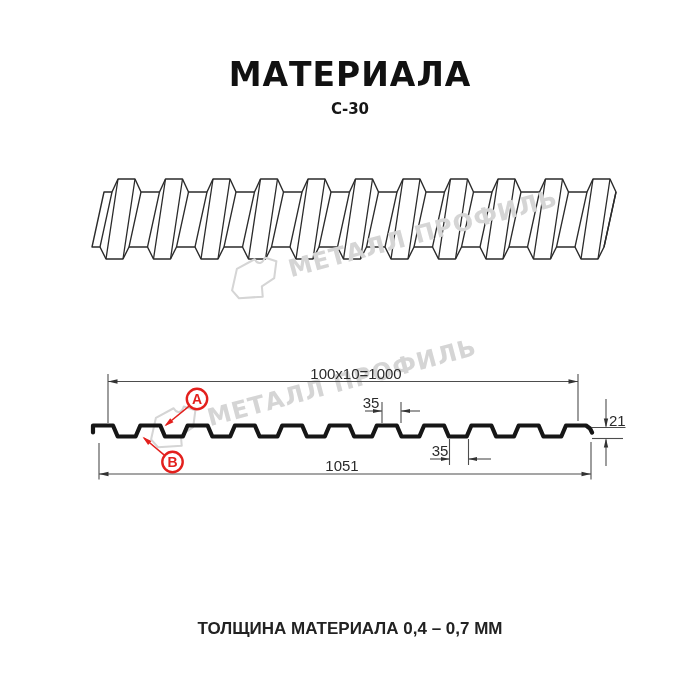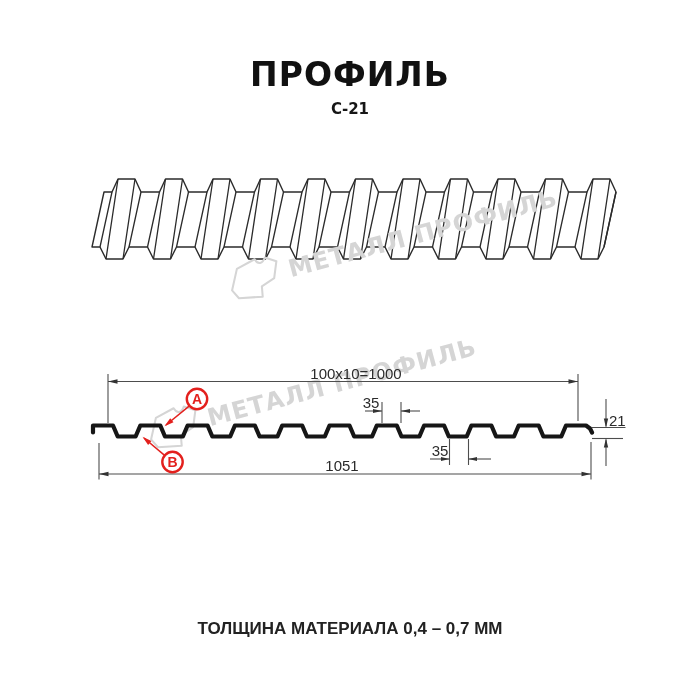--- a/index.html
+++ b/index.html
@@ -31,22 +31,22 @@
   .redmark line{stroke:#e3201d;stroke-width:1.5;}
   .redmark polygon{fill:#e3201d;stroke:none;}
   .redmark text{fill:#e3201d;font-family:"Liberation Sans",sans-serif;
       font-weight:bold;font-size:14px;}
 </style>
 </head>
 <body>
 
 <div class="page">
 
-  <div class="title">ПРОФИЛЬ</div>
-  <div class="subtitle">С-21</div>
+  <div class="title">МАТЕРИАЛА</div>
+  <div class="subtitle">С-30</div>
 
   <svg class="sheet3d" id="sheet3d" width="545" height="112" viewBox="0 0 545 112">
       <path d="M19,34 L27,34 L33,21 L50,21 L56,34 L74.5,34 L80.5,21 L97.5,21 L103.5,34 L122,34 L128,21 L145,21 L151,34 L169.5,34 L175.5,21 L192.5,21 L198.5,34 L217,34 L223,21 L240,21 L246,34 L264.5,34 L270.5,21 L287.5,21 L293.5,34 L312,34 L318,21 L335,21 L341,34 L359.5,34 L365.5,21 L382.5,21 L388.5,34 L407,34 L413,21 L430,21 L436,34 L454.5,34 L460.5,21 L477.5,21 L483.5,34 L502,34 L508,21 L525,21 L531,34 L519,89 L513,101 L496,101 L490,89 L471.5,89 L465.5,101 L448.5,101 L442.5,89 L424,89 L418,101 L401,101 L395,89 L376.5,89 L370.5,101 L353.5,101 L347.5,89 L329,89 L323,101 L306,101 L300,89 L281.5,89 L275.5,101 L258.5,101 L252.5,89 L234,89 L228,101 L211,101 L205,89 L186.5,89 L180.5,101 L163.5,101 L157.5,89 L139,89 L133,101 L116,101 L110,89 L91.5,89 L85.5,101 L68.5,101 L62.5,89 L44,89 L38,101 L21,101 L15,89 L7,89 Z" class="sheet-outline"></path>
       <path d="M27,34 L15,89 M33,21 L21,101 M50,21 L38,101 M56,34 L44,89 M74.5,34 L62.5,89 M80.5,21 L68.5,101 M97.5,21 L85.5,101 M103.5,34 L91.5,89 M122,34 L110,89 M128,21 L116,101 M145,21 L133,101 M151,34 L139,89 M169.5,34 L157.5,89 M175.5,21 L163.5,101 M192.5,21 L180.5,101 M198.5,34 L186.5,89 M217,34 L205,89 M223,21 L211,101 M240,21 L228,101 M246,34 L234,89 M264.5,34 L252.5,89 M270.5,21 L258.5,101 M287.5,21 L275.5,101 M293.5,34 L281.5,89 M312,34 L300,89 M318,21 L306,101 M335,21 L323,101 M341,34 L329,89 M359.5,34 L347.5,89 M365.5,21 L353.5,101 M382.5,21 L370.5,101 M388.5,34 L376.5,89 M407,34 L395,89 M413,21 L401,101 M430,21 L418,101 M436,34 L424,89 M454.5,34 L442.5,89 M460.5,21 L448.5,101 M477.5,21 L465.5,101 M483.5,34 L471.5,89 M502,34 L490,89 M508,21 L496,101 M525,21 L513,101 M531,34 L519,89 " class="sheet-fold"></path>
     </svg>
 
   <div class="wm wm1">
     <svg width="56" height="50" viewBox="0 0 60 52">
       <path d="M4,32 L15,11 L36,6 C38,13 43,13 47,7 L58,14 L51,31 L36,36 L34,47 L9,42 Z" fill="none" stroke="#d5d5d5" stroke-width="2.2" stroke-linejoin="round"></path>
     </svg>

